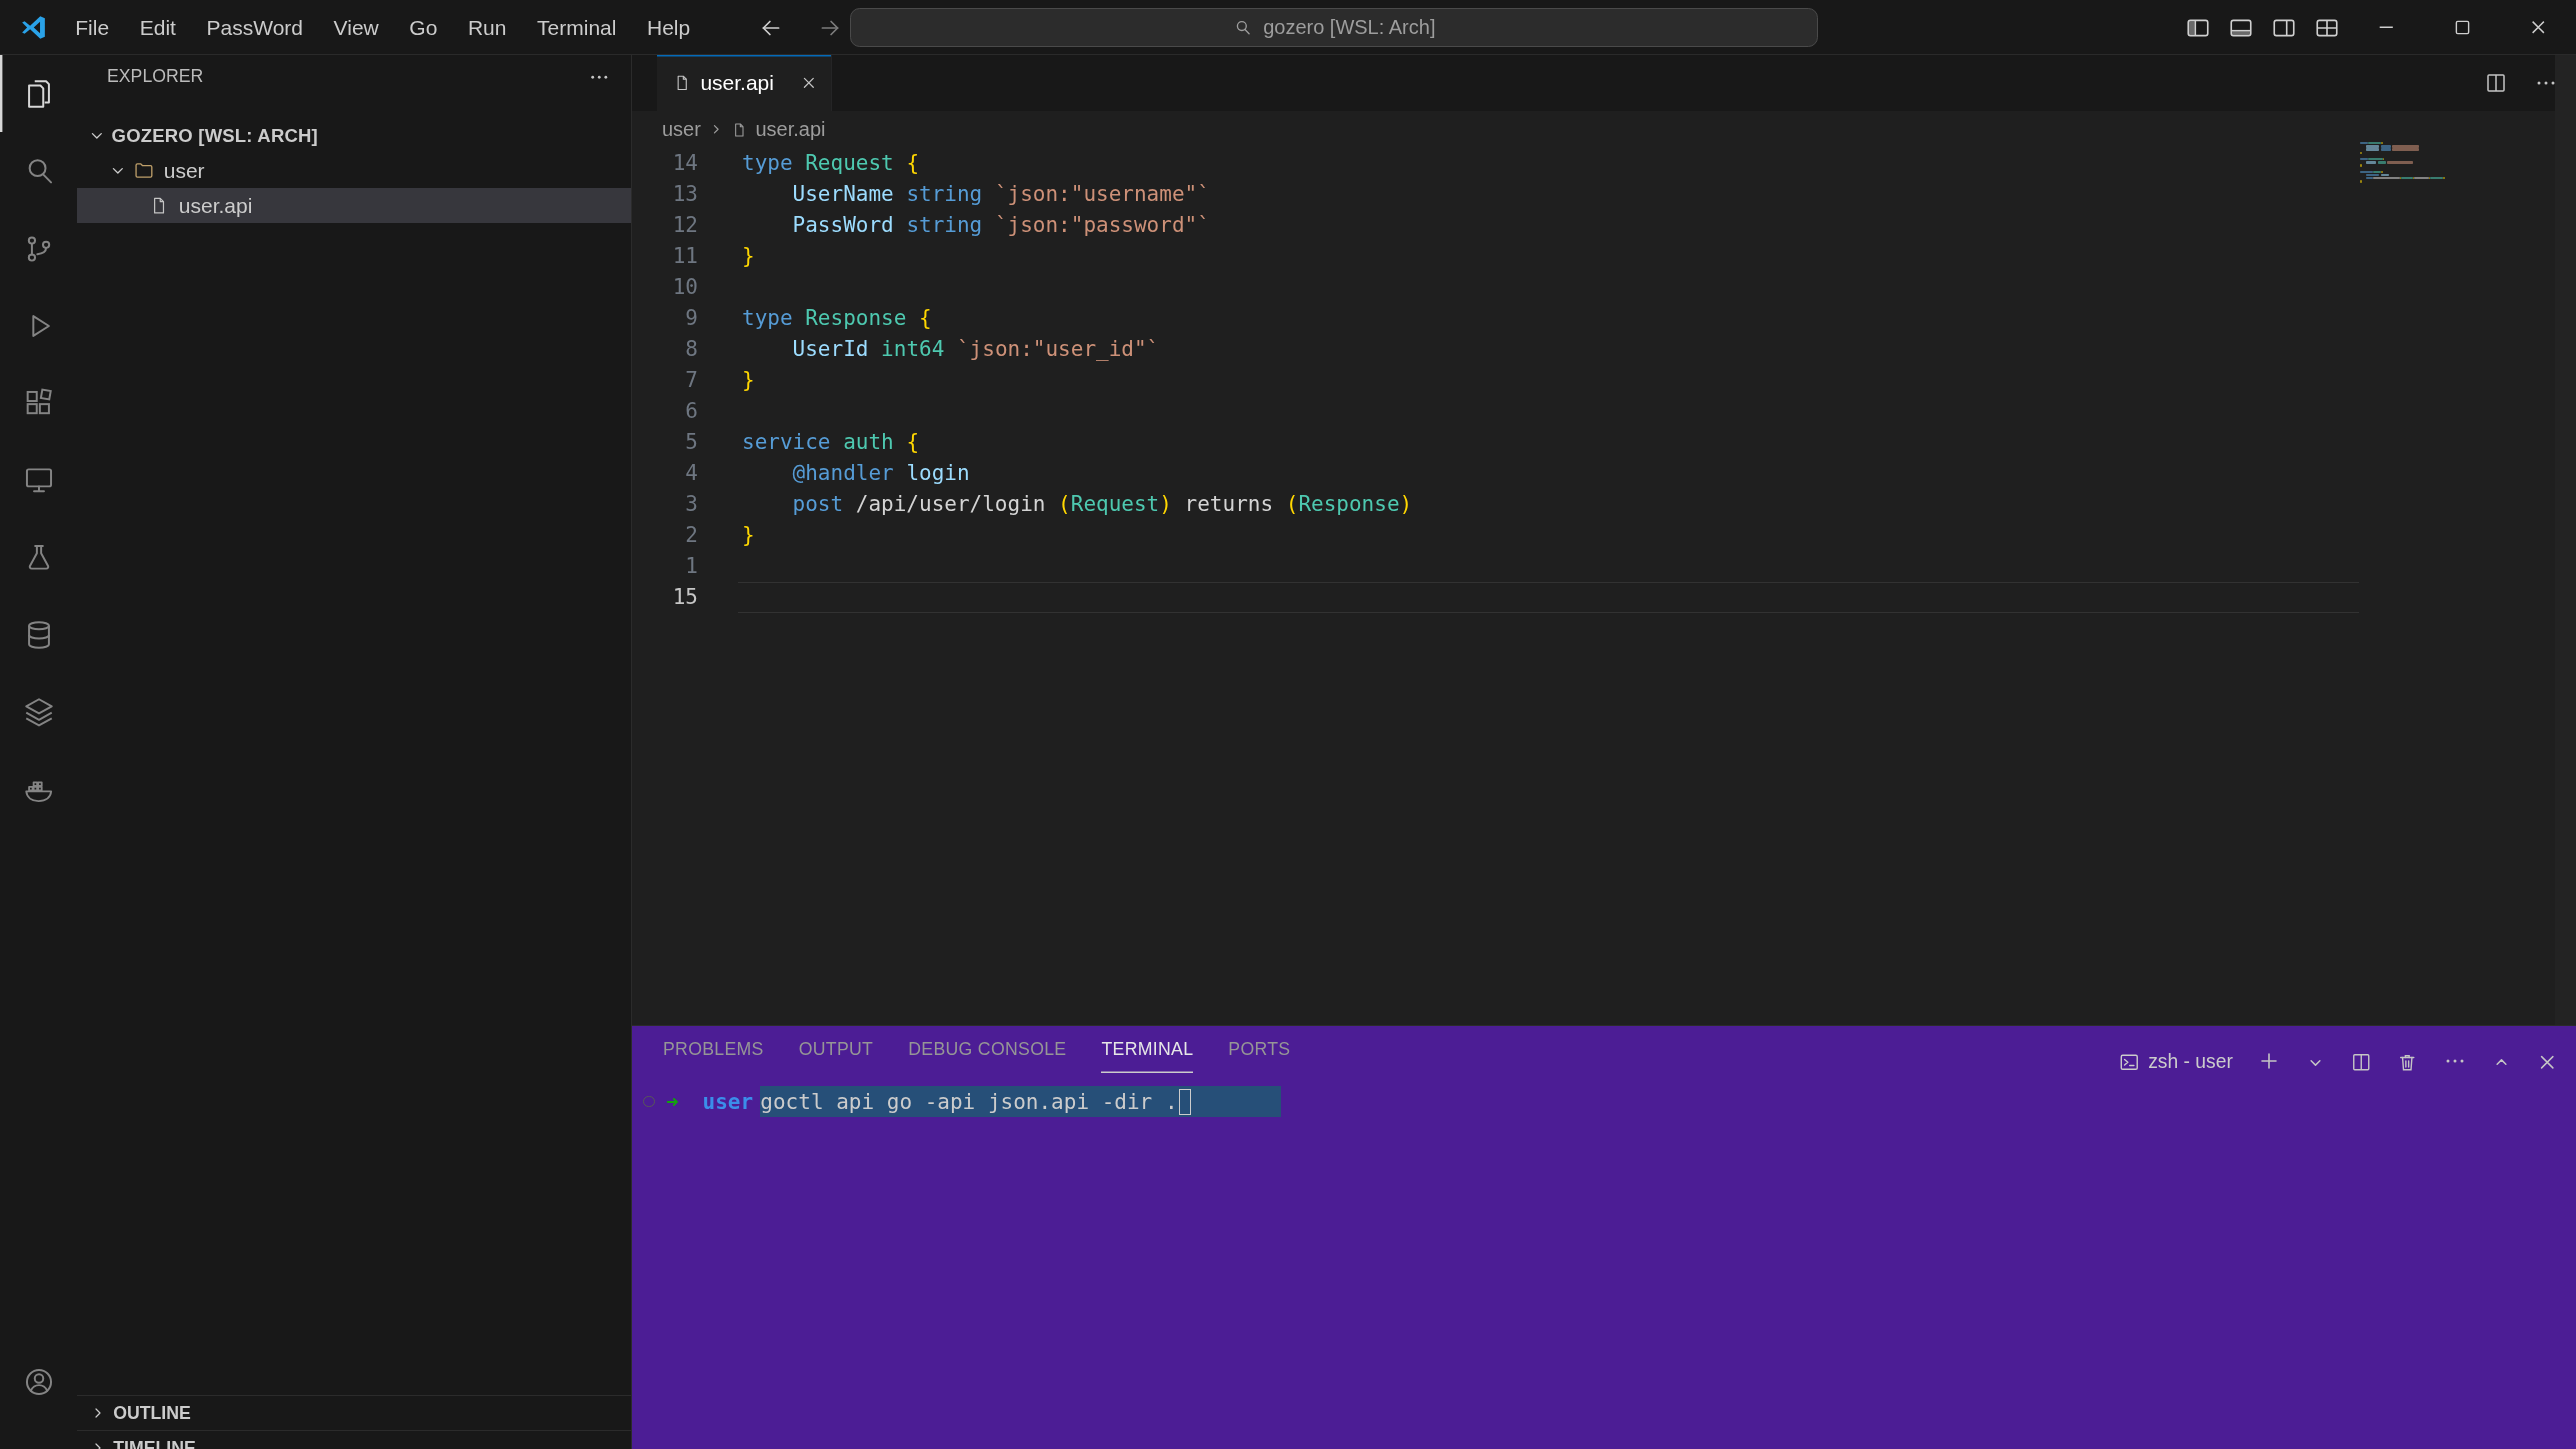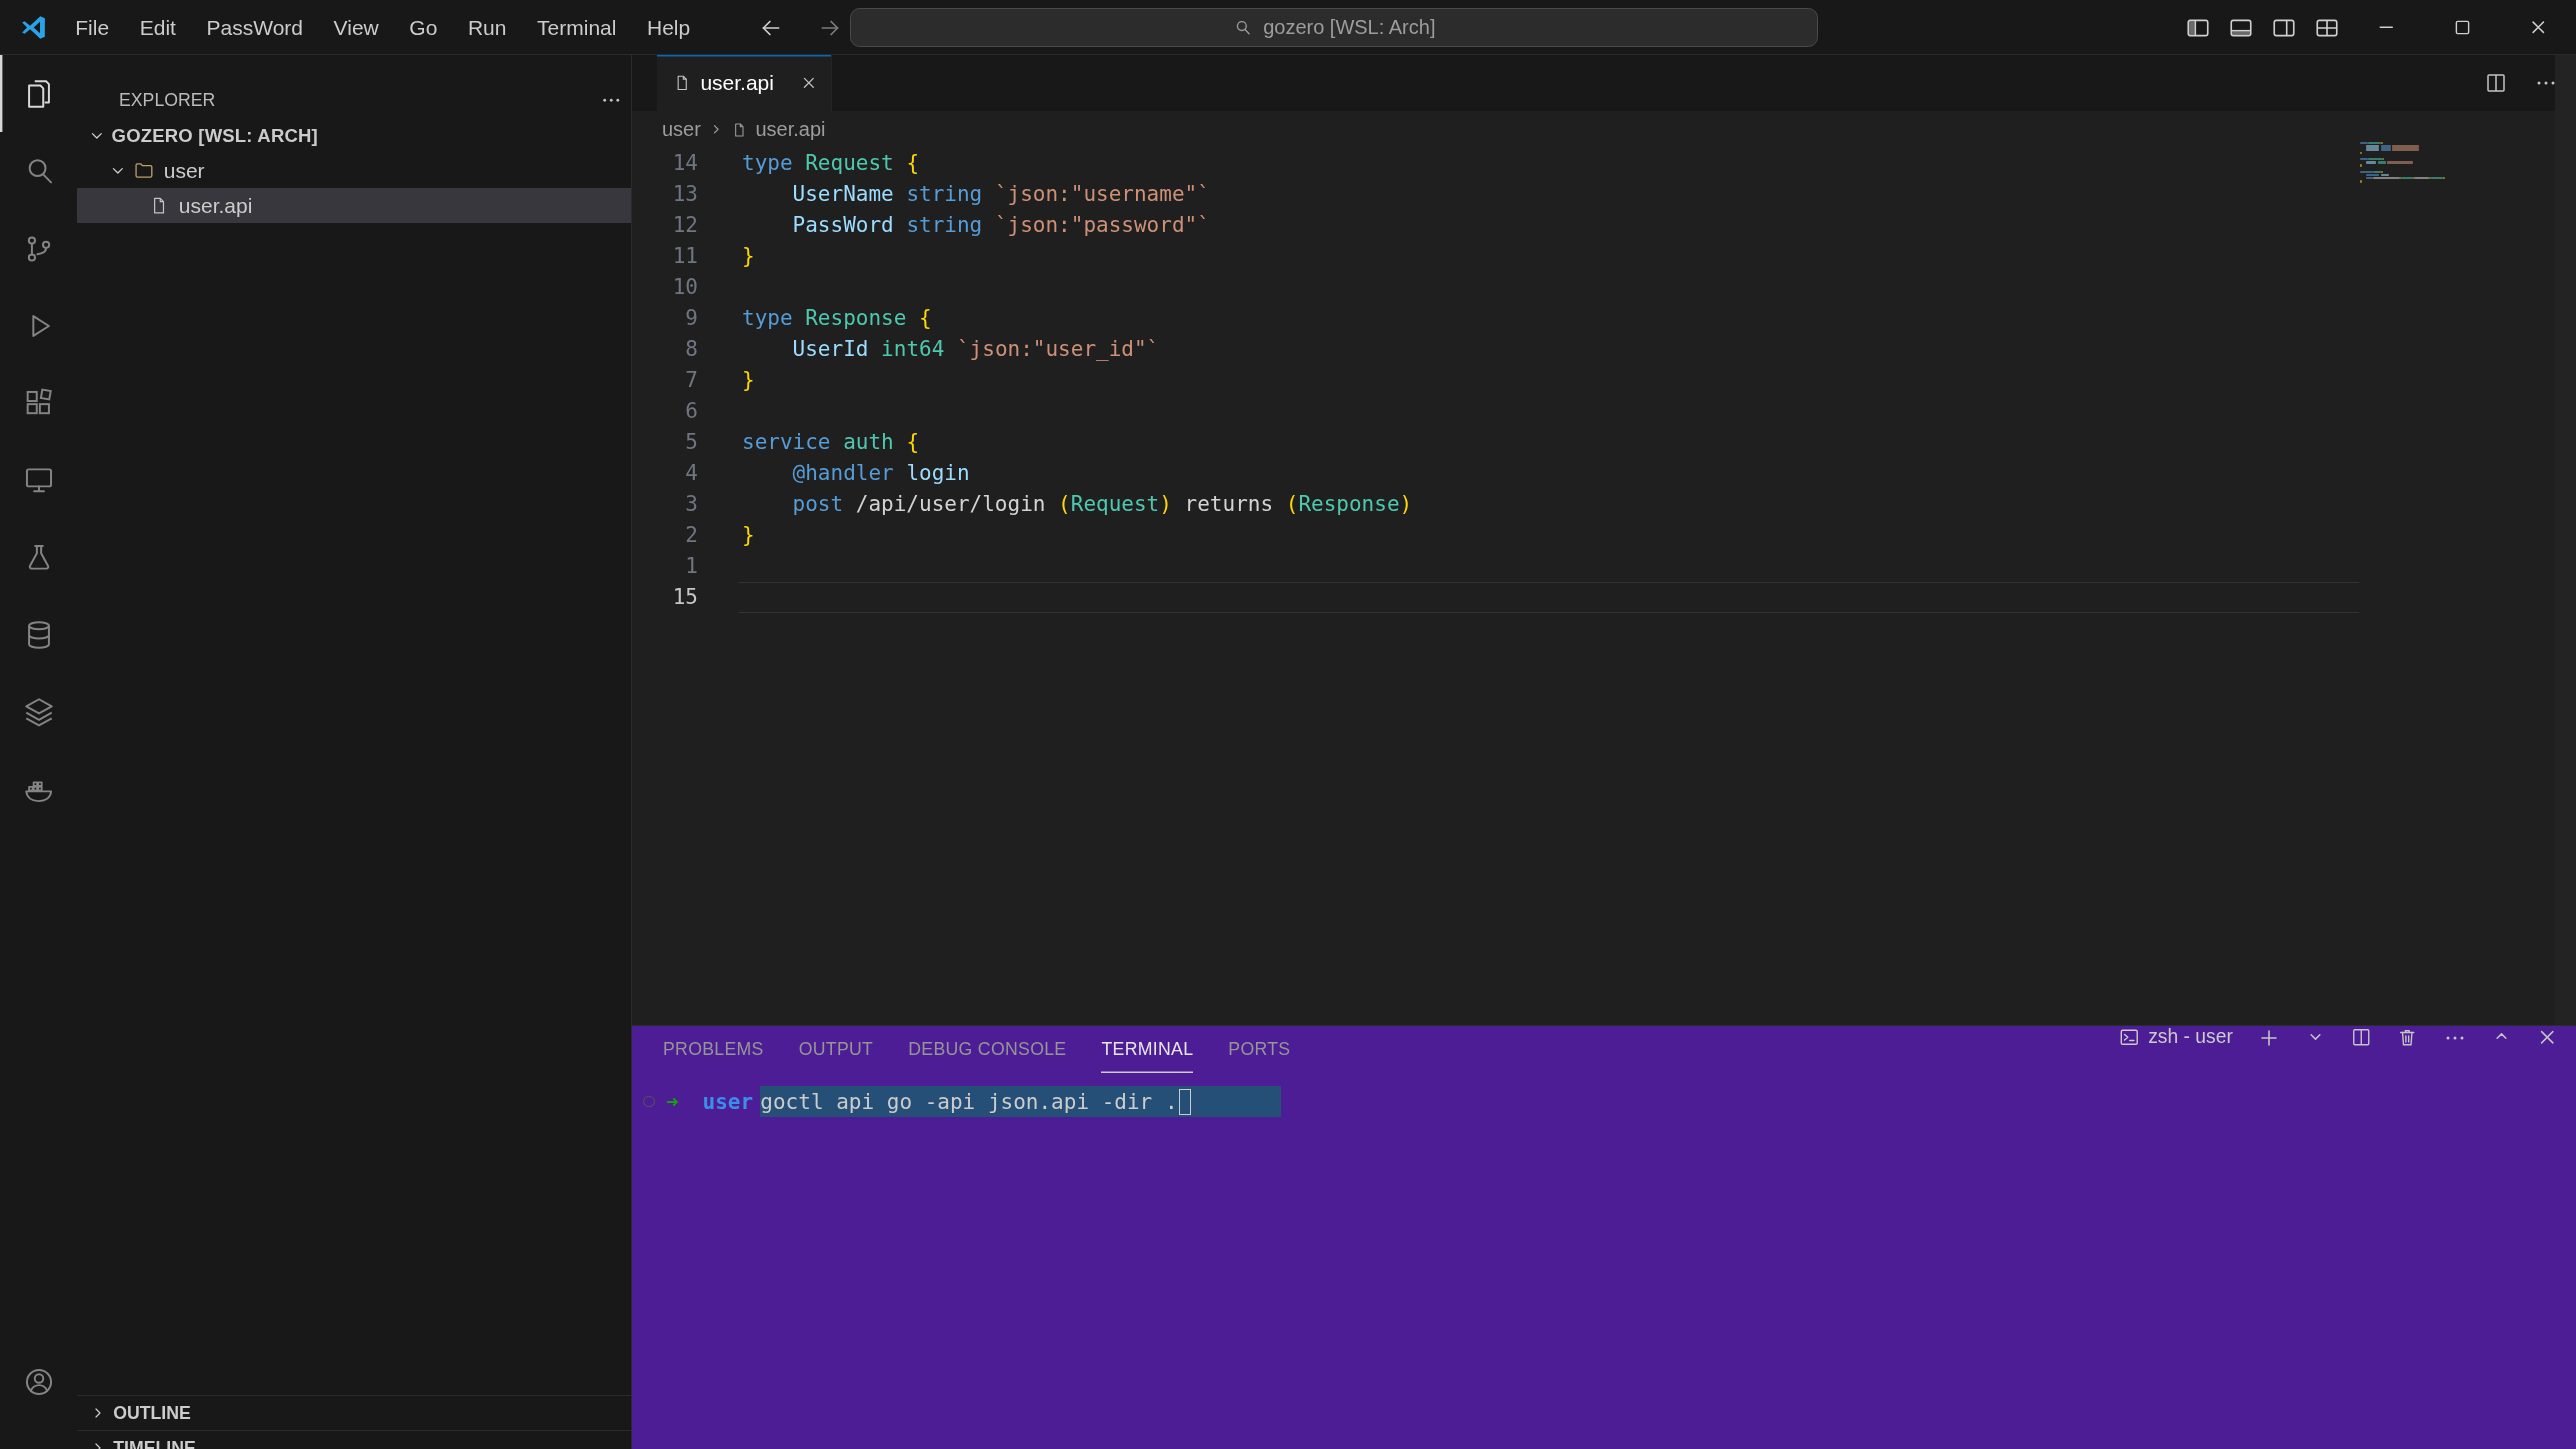--- a/index.html
+++ b/index.html
@@ -20,21 +20,21 @@
   .tb-icon{width:43px;height:55px;display:flex;align-items:center;justify-content:center}
   .win-btn{width:76px;height:55px;display:flex;align-items:center;justify-content:center}
 
   
   .activitybar{position:absolute;left:0;top:55px;width:77px;height:1394px;background:#181818;overflow:hidden;z-index:5}
   .ab-item{position:absolute;left:0;width:77px;height:77px;display:flex;align-items:center;justify-content:center;color:#848484}
   .ab-item.active{color:#d7d7d7;box-shadow:inset 2.4px 0 0 #d7d7d7}
 
   
   .sidebar{position:absolute;left:77px;top:55px;width:555px;height:1394px;background:#181818;border-right:0.8px solid #2b2b2b;overflow:hidden;z-index:4}
-  .sb-header{position:absolute;left:12px;top:11.3px;width:100%;height:45px;display:flex;align-items:flex-end;padding:0 21px 0 30px;font-size:17.7px;color:#bbbbbb}
+  .sb-header{position:absolute;left:0;top:11.3px;width:100%;height:45px;display:flex;align-items:flex-start;padding:0 21px 0 30px;font-size:17.7px;color:#bbbbbb}
   .sb-kebab{margin-left:auto;color:#c5c5c5}
   .tree{position:absolute;left:0;top:63px;width:100%}
   .trow{display:flex;align-items:center;height:35px;font-size:21px;color:#cccccc}
   .trow.sel{background:#37373d}
   .t-root{padding-left:11.3px;font-weight:700;font-size:18.5px;letter-spacing:0.2px}
   .t-root .lbl{margin-left:5.6px}
   .t-folder{padding-left:32px}
   .t-folder .lbl{margin-left:9.7px}
   .t-file{padding-left:72px}
   .t-file .lbl{margin-left:10.5px}
@@ -62,21 +62,21 @@
 
   .minimap{position:absolute;left:1728px;top:87px;width:100px}
   .mrow{height:3.2px;display:flex}
   .mtok{height:2.4px;border-radius:0.8px;flex:none}
 
   
   .panel{position:absolute;left:632px;top:1025px;width:1944px;height:424px;background:#4c1d95;border-top:0.8px solid #2b2b2b}
   .panel-tabs{position:absolute;left:31px;top:0;height:47px;display:flex;gap:35px}
   .ptab{font-size:17.7px;color:#969696;display:flex;align-items:center;letter-spacing:0.3px}
   .ptab.active{color:#e7e7e7;box-shadow:inset 0 -1.6px 0 #cccccc}
-  .panel-actions{position:absolute;right:17.7px;top:0;height:47px;display:flex;align-items:flex-start;gap:24px;color:#c5c5c5}
+  .panel-actions{position:absolute;right:17.7px;top:0;height:47px;display:flex;align-items:flex-end;gap:24px;color:#c5c5c5}
   .shell-label{font-size:19.3px;color:#cccccc;display:flex;align-items:center;gap:8px}
 
   .term-line{position:absolute;left:11.3px;top:60px;height:31px;display:flex;align-items:center;
     font-family:"DejaVu Sans Mono","Liberation Mono",monospace;font-size:21px;color:#cccccc}
   .term-deco{width:11.3px;height:11.3px;border:1.6px solid #585858;border-radius:50%;margin-right:11.3px;flex:none}
   .term-arrow{color:#13a10e;font-weight:700}
   .term-user{color:#3b8eea;font-weight:700;margin-left:24px}
   .term-sel{display:flex;align-items:center;background:#264f78;margin-left:7.2px;height:31px}
   .term-cmd{white-space:pre}
   .term-cursor{width:12px;height:26px;border:1.6px solid #cccccc;flex:none;margin-left:1.6px}

